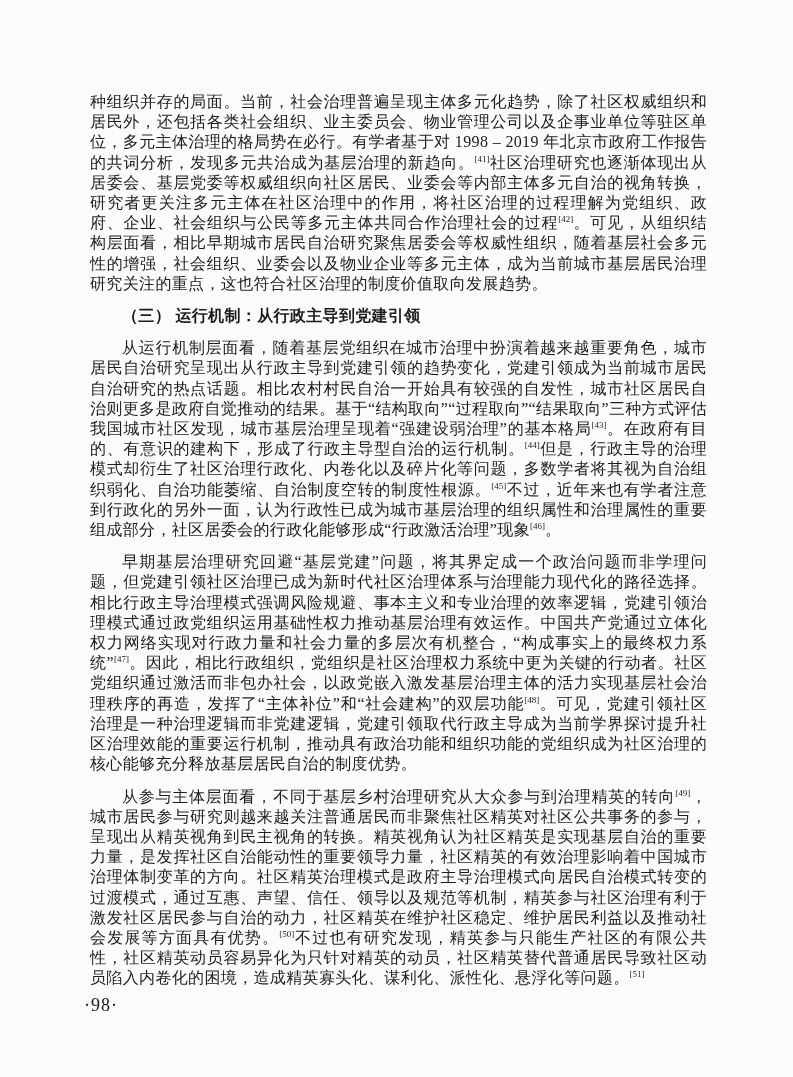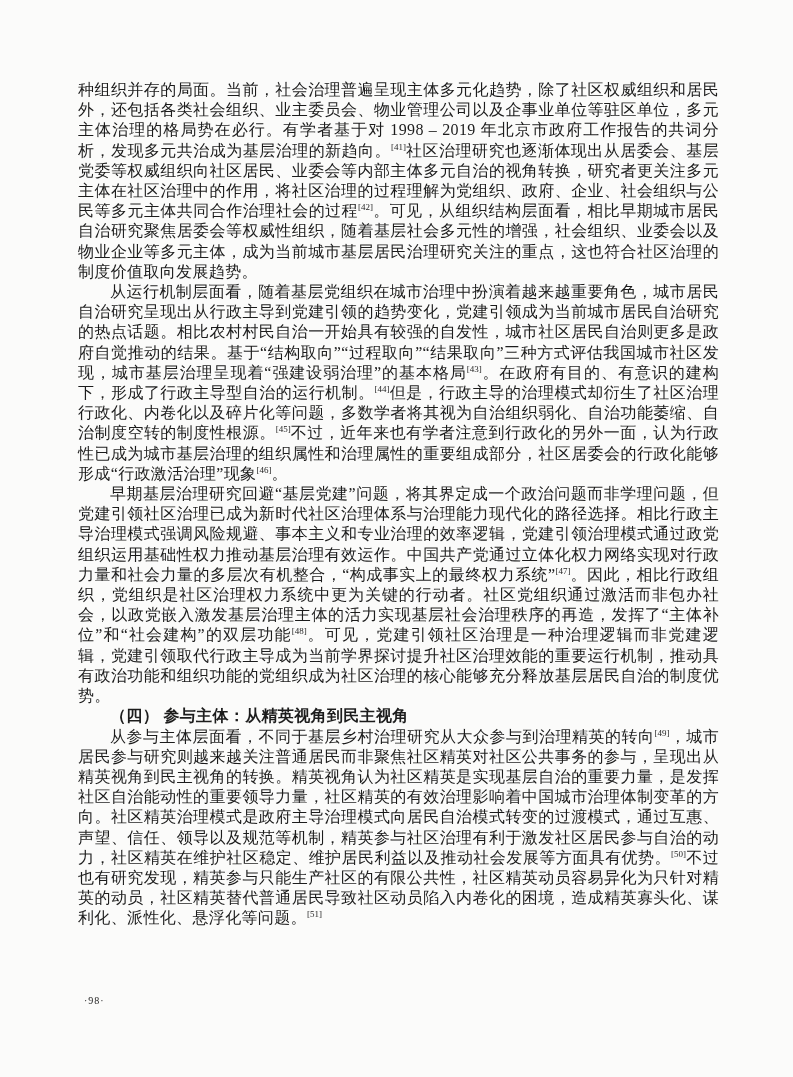--- a/index.html
+++ b/index.html
@@ -25,21 +25,21 @@
     left: 78px;
     top: 80px;
     width: 641px;
     font-size: 16px;
     line-height: 20.2px;
     letter-spacing: 0.35px;
     text-align: justify;
     text-justify: inter-ideograph;
   }
   .article p {
-    margin: 0;
+    margin: 12px;
     padding: 0;
   }
   .paragraph {
     text-indent: 2em;
   }
   .paragraph-continued {
     text-indent: 0;
   }
   .heading {
     text-indent: 2em;
@@ -48,30 +48,30 @@
   sup.cite {
     font-size: 9px;
     line-height: 0;
     letter-spacing: 0;
     vertical-align: super;
   }
   .footer {
     position: absolute;
     left: 84px;
     top: 995px;
-    font-size: 10px;
+    font-size: 18px;
     letter-spacing: 1px;
     color: #1c1c1c;
   }
 </style>
 </head>
 <body>
 
 <div class="page">
   <div class="article" id="article">
       <p class="paragraph-continued">种组织并存的局面。当前，社会治理普遍呈现主体多元化趋势，除了社区权威组织和居民外，还包括各类社会组织、业主委员会、物业管理公司以及企事业单位等驻区单位，多元主体治理的格局势在必行。有学者基于对 1998 – 2019 年北京市政府工作报告的共词分析，发现多元共治成为基层治理的新趋向。<sup class="cite">[41]</sup>社区治理研究也逐渐体现出从居委会、基层党委等权威组织向社区居民、业委会等内部主体多元自治的视角转换，研究者更关注多元主体在社区治理中的作用，将社区治理的过程理解为党组织、政府、企业、社会组织与公民等多元主体共同合作治理社会的过程<sup class="cite">[42]</sup>。可见，从组织结构层面看，相比早期城市居民自治研究聚焦居委会等权威性组织，随着基层社会多元性的增强，社会组织、业委会以及物业企业等多元主体，成为当前城市基层居民治理研究关注的重点，这也符合社区治理的制度价值取向发展趋势。</p>
+      <p class="heading">（三） 运行机制：从行政主导到党建引领</p>
       <p class="paragraph">从运行机制层面看，随着基层党组织在城市治理中扮演着越来越重要角色，城市居民自治研究呈现出从行政主导到党建引领的趋势变化，党建引领成为当前城市居民自治研究的热点话题。相比农村村民自治一开始具有较强的自发性，城市社区居民自治则更多是政府自觉推动的结果。基于“结构取向”“过程取向”“结果取向”三种方式评估我国城市社区发现，城市基层治理呈现着“强建设弱治理”的基本格局<sup class="cite">[43]</sup>。在政府有目的、有意识的建构下，形成了行政主导型自治的运行机制。<sup class="cite">[44]</sup>但是，行政主导的治理模式却衍生了社区治理行政化、内卷化以及碎片化等问题，多数学者将其视为自治组织弱化、自治功能萎缩、自治制度空转的制度性根源。<sup class="cite">[45]</sup>不过，近年来也有学者注意到行政化的另外一面，认为行政性已成为城市基层治理的组织属性和治理属性的重要组成部分，社区居委会的行政化能够形成“行政激活治理”现象<sup class="cite">[46]</sup>。</p>
       <p class="paragraph">早期基层治理研究回避“基层党建”问题，将其界定成一个政治问题而非学理问题，但党建引领社区治理已成为新时代社区治理体系与治理能力现代化的路径选择。相比行政主导治理模式强调风险规避、事本主义和专业治理的效率逻辑，党建引领治理模式通过政党组织运用基础性权力推动基层治理有效运作。中国共产党通过立体化权力网络实现对行政力量和社会力量的多层次有机整合，“构成事实上的最终权力系统”<sup class="cite">[47]</sup>。因此，相比行政组织，党组织是社区治理权力系统中更为关键的行动者。社区党组织通过激活而非包办社会，以政党嵌入激发基层治理主体的活力实现基层社会治理秩序的再造，发挥了“主体补位”和“社会建构”的双层功能<sup class="cite">[48]</sup>。可见，党建引领社区治理是一种治理逻辑而非党建逻辑，党建引领取代行政主导成为当前学界探讨提升社区治理效能的重要运行机制，推动具有政治功能和组织功能的党组织成为社区治理的核心能够充分释放基层居民自治的制度优势。</p>
-      <p class="heading">（四） 参与主体：从精英视角到民主视角</p>
       <p class="paragraph">从参与主体层面看，不同于基层乡村治理研究从大众参与到治理精英的转向<sup class="cite">[49]</sup>，城市居民参与研究则越来越关注普通居民而非聚焦社区精英对社区公共事务的参与，呈现出从精英视角到民主视角的转换。精英视角认为社区精英是实现基层自治的重要力量，是发挥社区自治能动性的重要领导力量，社区精英的有效治理影响着中国城市治理体制变革的方向。社区精英治理模式是政府主导治理模式向居民自治模式转变的过渡模式，通过互惠、声望、信任、领导以及规范等机制，精英参与社区治理有利于激发社区居民参与自治的动力，社区精英在维护社区稳定、维护居民利益以及推动社会发展等方面具有优势。<sup class="cite">[50]</sup>不过也有研究发现，精英参与只能生产社区的有限公共性，社区精英动员容易异化为只针对精英的动员，社区精英替代普通居民导致社区动员陷入内卷化的困境，造成精英寡头化、谋利化、派性化、悬浮化等问题。<sup class="cite">[51]</sup></p>
     </div>
   <div class="footer">·98·</div>
 </div>
 
 </body></html>

